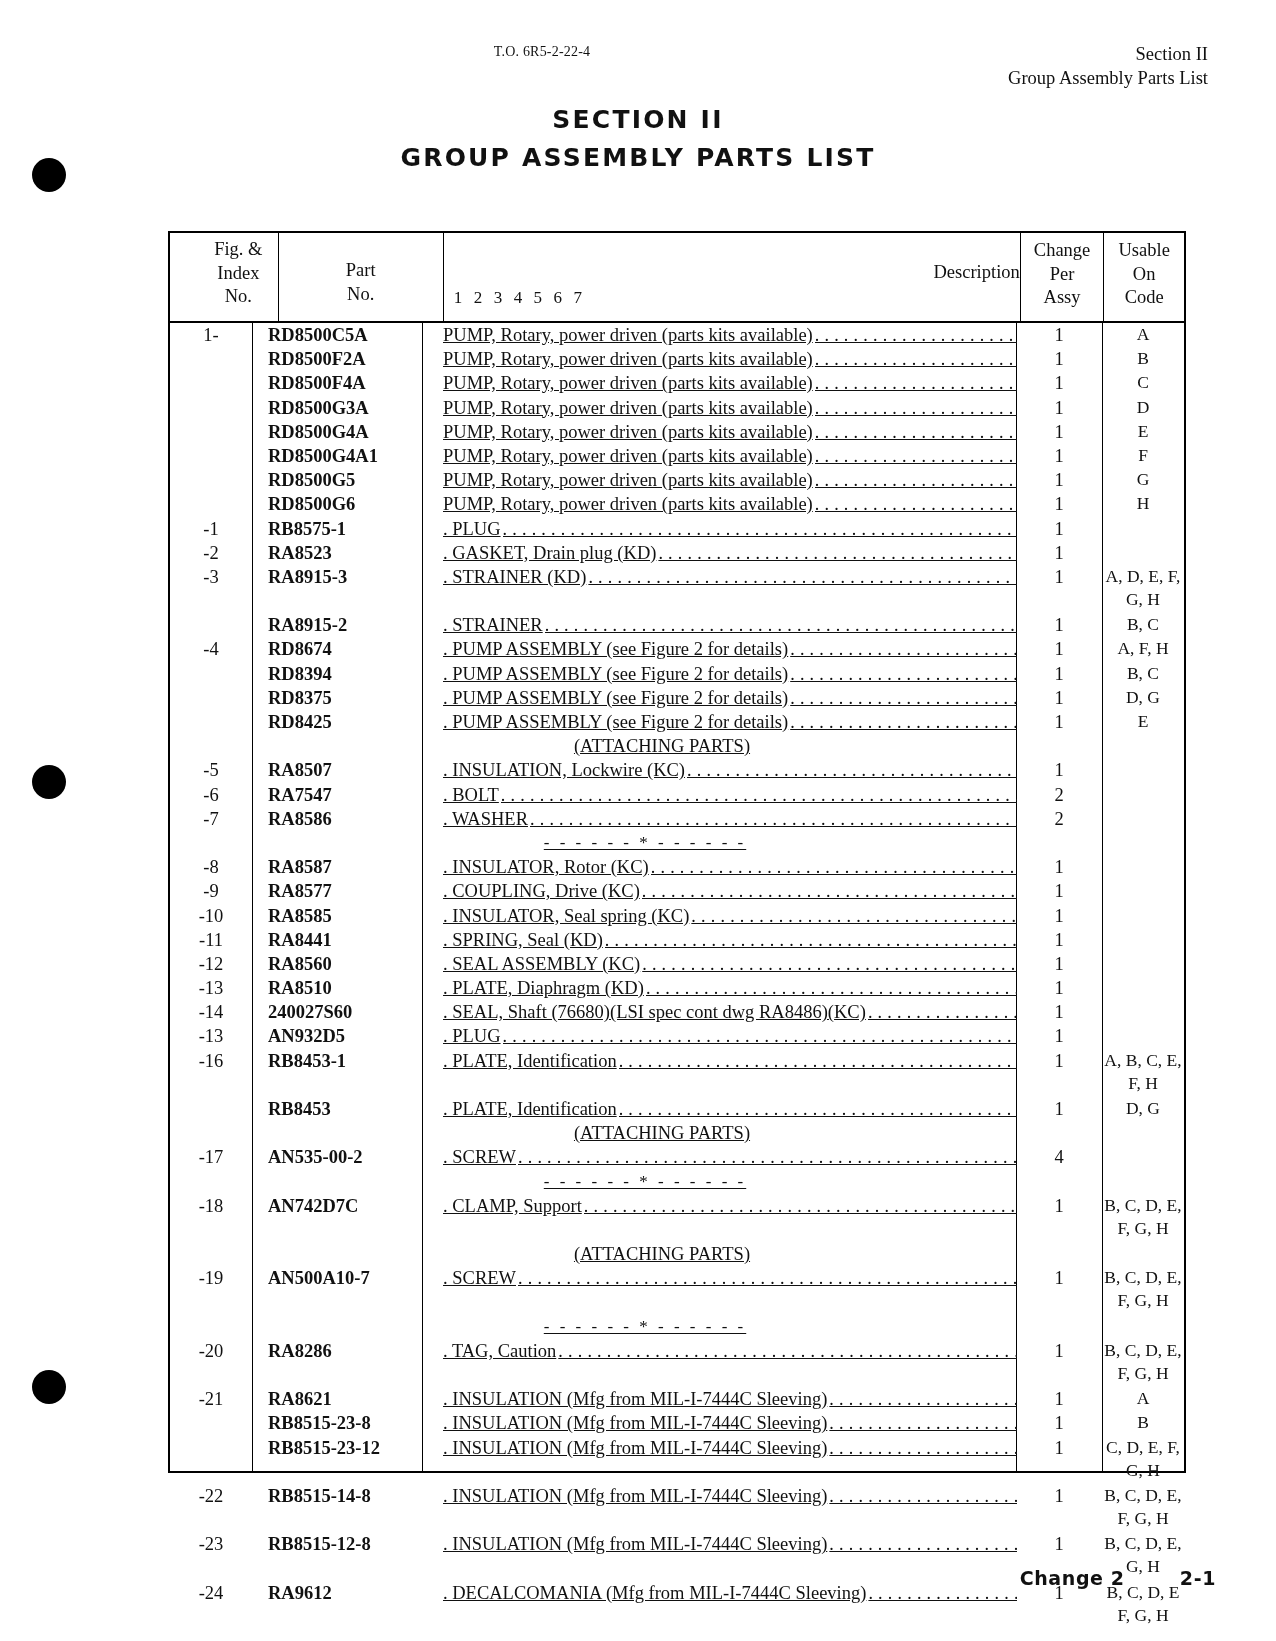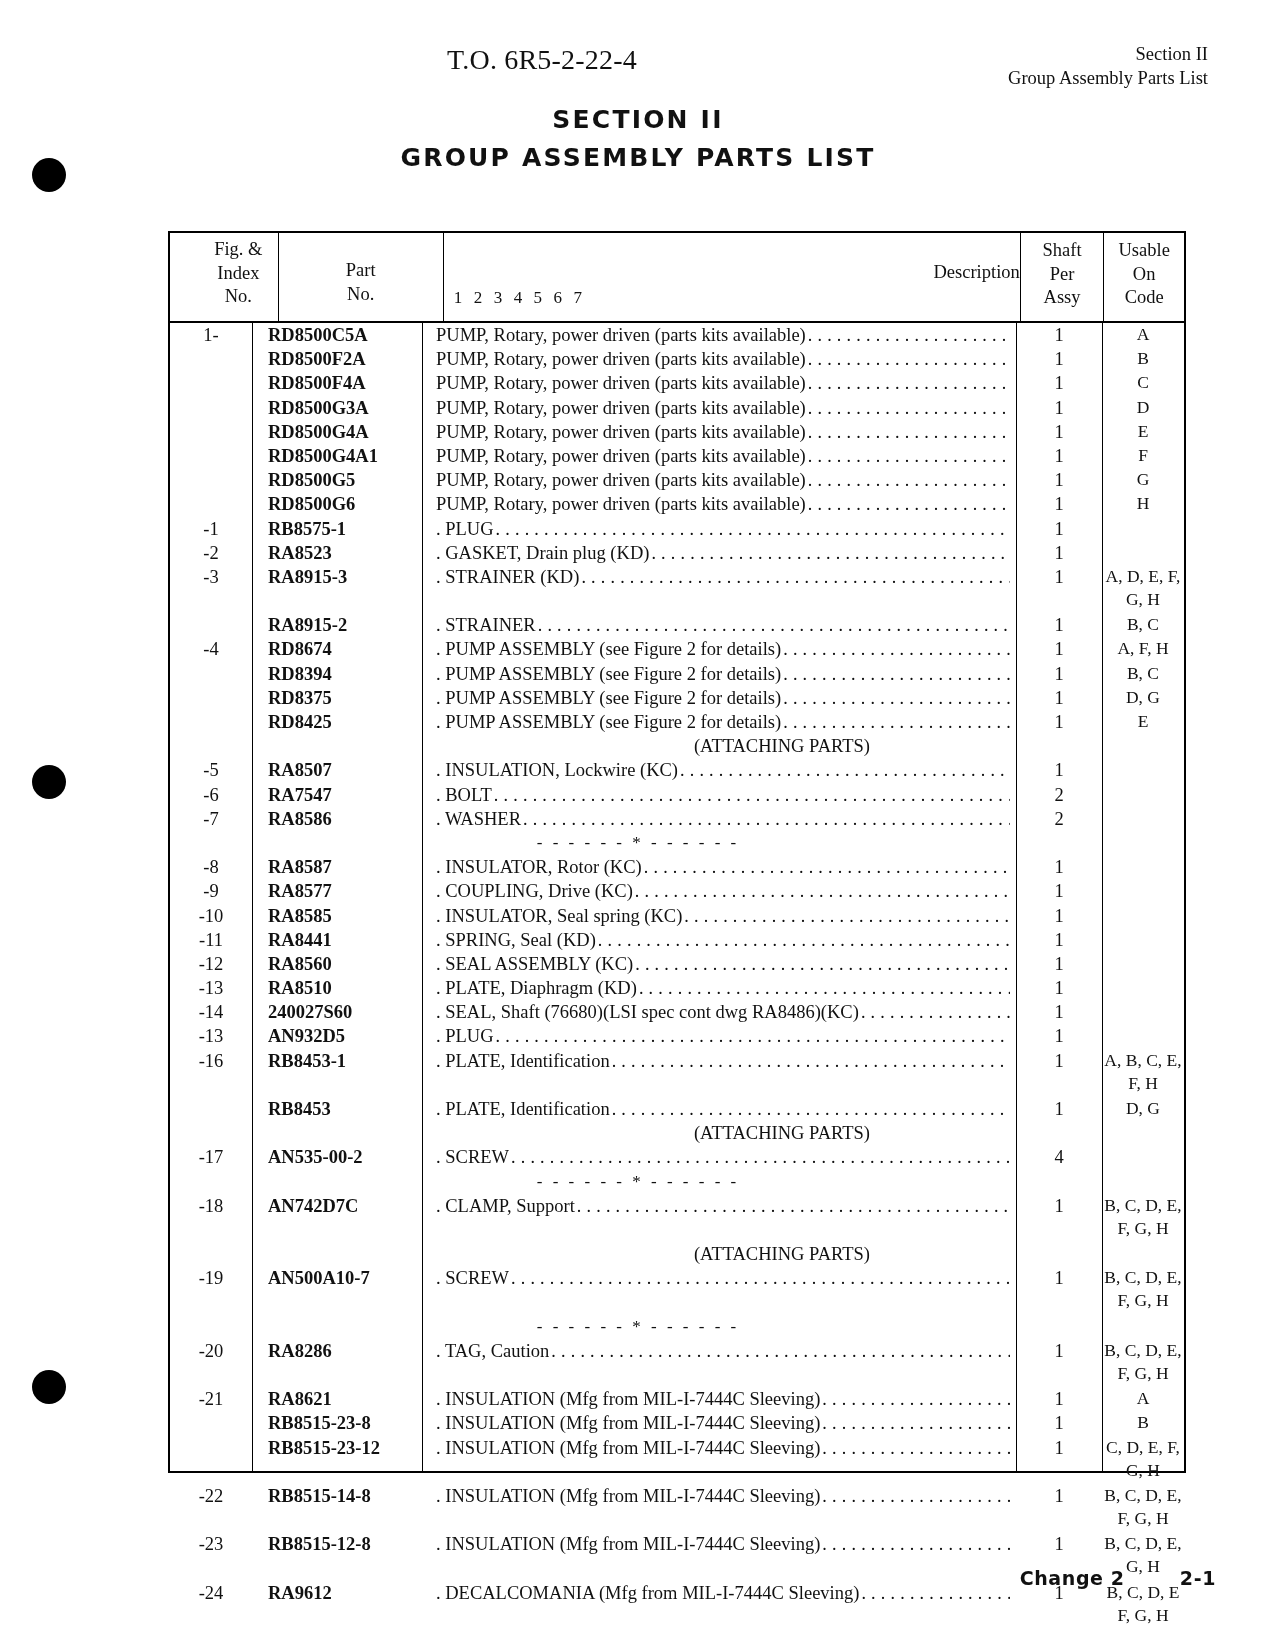--- a/index.html
+++ b/index.html
@@ -23,21 +23,21 @@
     left: 0;
     width: 1276px;
     height: 50px;
   }
   .to-number {
     position: absolute;
     left: 0;
     top: 0;
     width: 1084px;
     text-align: center;
-    font-size: 28px;
+    font-size: 14px;
     letter-spacing: 0.2px;
   }
   .hdr-right {
     position: absolute;
     right: 68px;
     top: -2px;
     text-align: right;
     font-size: 18.5px;
     line-height: 1.32;
   }
@@ -168,27 +168,28 @@
     position: absolute;
     left: 82px;
     width: 170px;
     padding-left: 16px;
     box-sizing: border-box;
     text-align: left;
     font-weight: bold;
   }
   .row .desc {
     position: absolute;
-    left: 256px;
+    left: 263px;
     width: 594px;
     box-sizing: border-box;
     padding-left: 10px;
     padding-right: 10px;
     white-space: nowrap;
     overflow: hidden;
+    text-decoration: underline;
   }
   .row .units {
     position: absolute;
     left: 846px;
     width: 86px;
     text-align: center;
   }
   .row .code {
     position: absolute;
     left: 932px;
@@ -208,21 +209,21 @@
   .desc .lead-text { flex: none; white-space: nowrap; }
   .desc .lead-dots {
     flex: 1 1 auto;
     overflow: hidden;
     white-space: nowrap;
     letter-spacing: 5.2px;
     margin-left: 2px;
     font-size: 18px;
   }
   .desc.center-note {
-    text-align: right;
+    text-align: center;
     padding-left: 14px;
     padding-right: 150px;
   }
   .desc.star-sep {
     text-align: center;
     padding-right: 180px;
     letter-spacing: 3px;
     font-size: 17px;
   }
 
@@ -270,21 +271,21 @@
       <div class="ctr">
         <div>Part</div>
         <div>No.</div>
       </div>
     </div>
     <div class="cell col-desc">
       <div class="desc-word">Description</div>
       <div class="indent-nums">1 2 3 4 5 6 7</div>
     </div>
     <div class="cell col-units">
-      <div>Shaft</div>
+      <div>Change</div>
       <div>Per</div>
       <div>Assy</div>
     </div>
     <div class="cell col-code">
       <div>Usable</div>
       <div>On</div>
       <div>Code</div>
     </div>
   </div>
 

